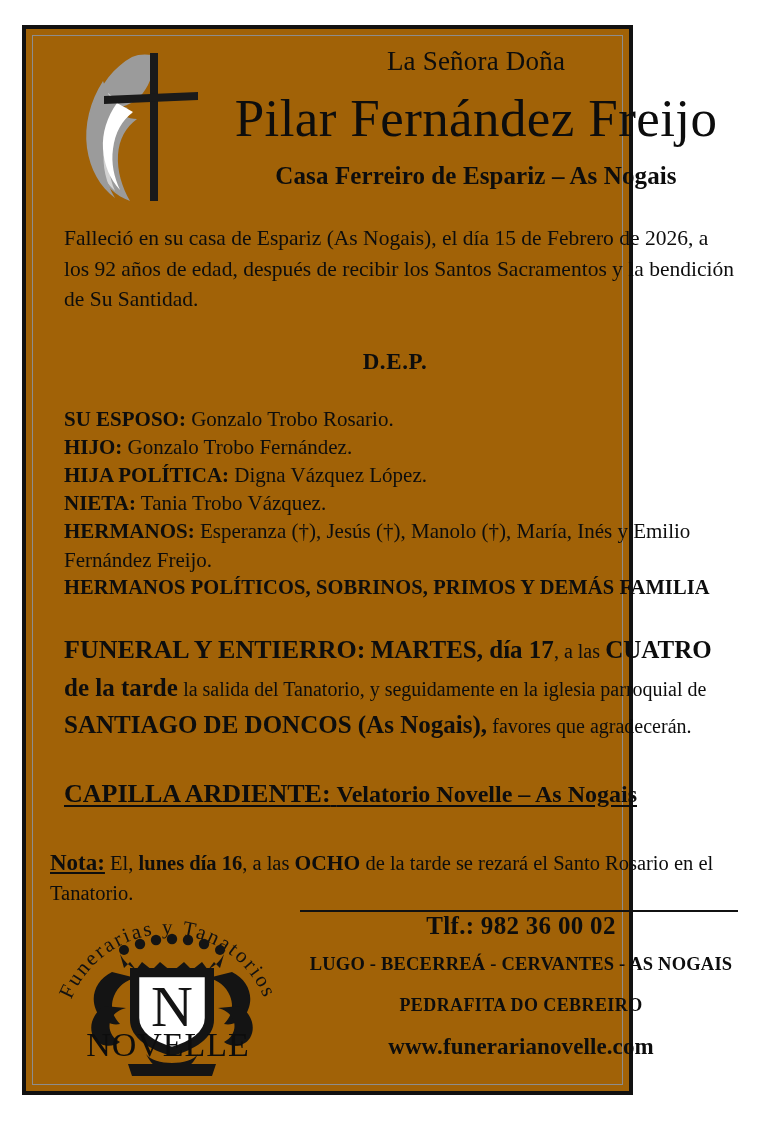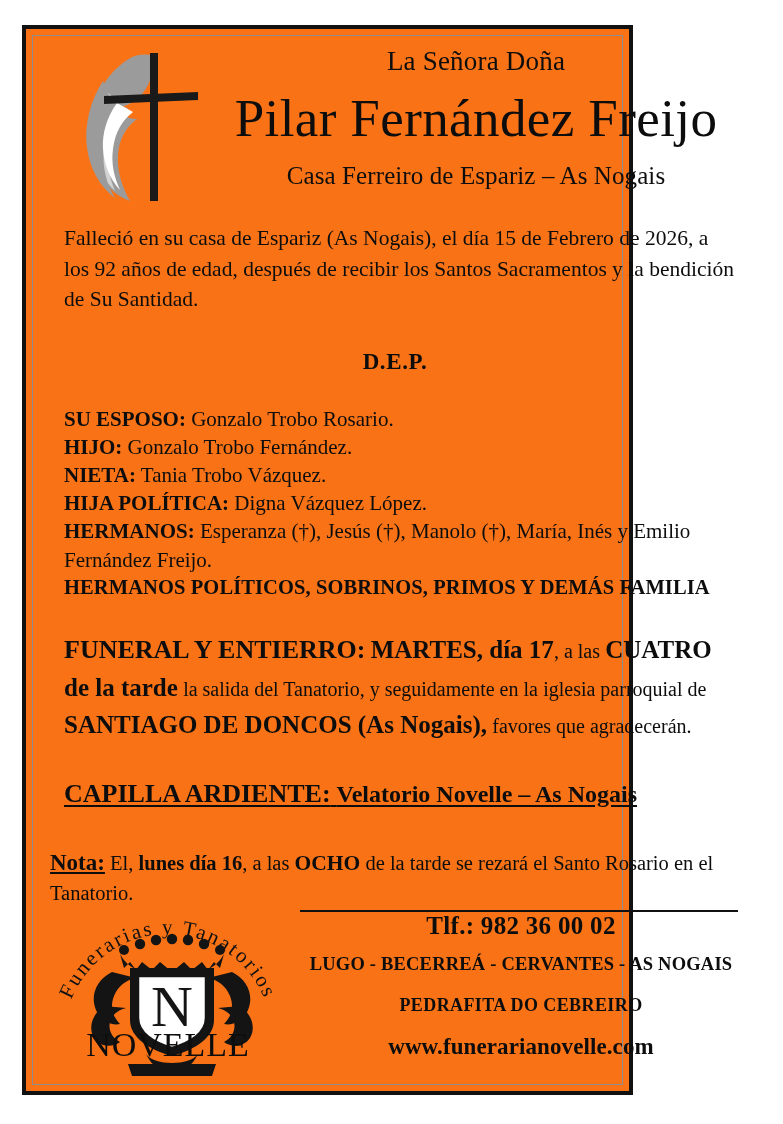--- a/index.html
+++ b/index.html
@@ -20,21 +20,21 @@
 
   
   .page-frame {
     position: absolute;
     left: 22px;
     top: 25px;
     width: 611px;
     height: 1070px;
     border: 4px solid #111111;
     box-sizing: border-box;
-    background: #f97316;
+    background: #a16207;
   }
   .page-frame-inner {
     position: absolute;
     left: 6px;
     top: 6px;
     right: 6px;
     bottom: 6px;
     border: 1px solid #8d8d8d;
     box-sizing: border-box;
     pointer-events: none;
@@ -78,21 +78,21 @@
   .deceased-name {
     font-size: 53px;
     font-weight: 400;
     letter-spacing: 0.4px;
     line-height: 1.12;
     margin-top: 12px;
     white-space: nowrap;
   }
   .house {
     font-size: 25px;
-    font-weight: normal;
+    font-weight: bold;
     letter-spacing: 0.1px;
     line-height: 1.1;
     margin-top: 14px;
   }
 
   
   .passing {
     font-size: 21.5px;
     line-height: 1.42;
     text-align: left;
@@ -270,26 +270,26 @@
     <div class="family">
       <div>
         <span class="rel">SU ESPOSO:</span>
         <span>Gonzalo Trobo Rosario.</span>
       </div>
       <div>
         <span class="rel">HIJO:</span>
         <span>Gonzalo Trobo Fernández.</span>
       </div>
       <div>
+        <span class="rel">HIJA POLÍTICA:</span>
+        <span>Digna Vázquez López.</span>
+      </div>
+      <div>
         <span class="rel">NIETA:</span>
         <span>Tania Trobo Vázquez.</span>
-      </div>
-      <div>
-        <span class="rel">HIJA POLÍTICA:</span>
-        <span>Digna Vázquez López.</span>
       </div>
       <div>
         <span class="rel">HERMANOS:</span>
         <span>Esperanza (†), Jesús (†), Manolo (†), María, Inés y Emilio Fernández Freijo.</span>
       </div>
       <div class="family-all">HERMANOS POLÍTICOS, SOBRINOS, PRIMOS Y DEMÁS FAMILIA</div>
     </div>
 
     <div class="funeral">
       <span class="lbl">FUNERAL Y ENTIERRO:</span>

